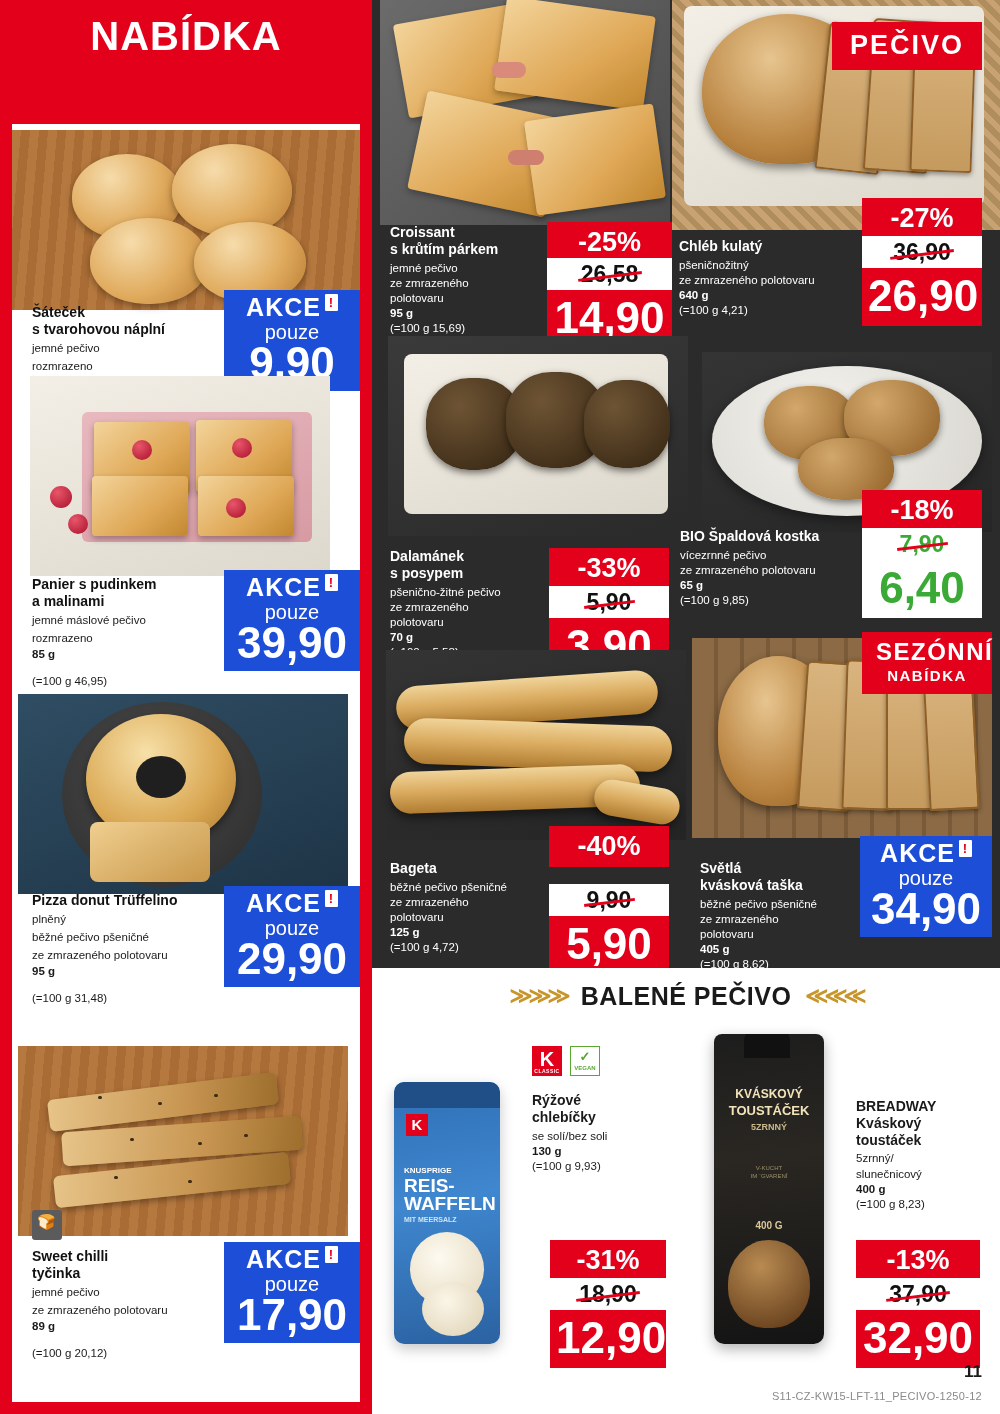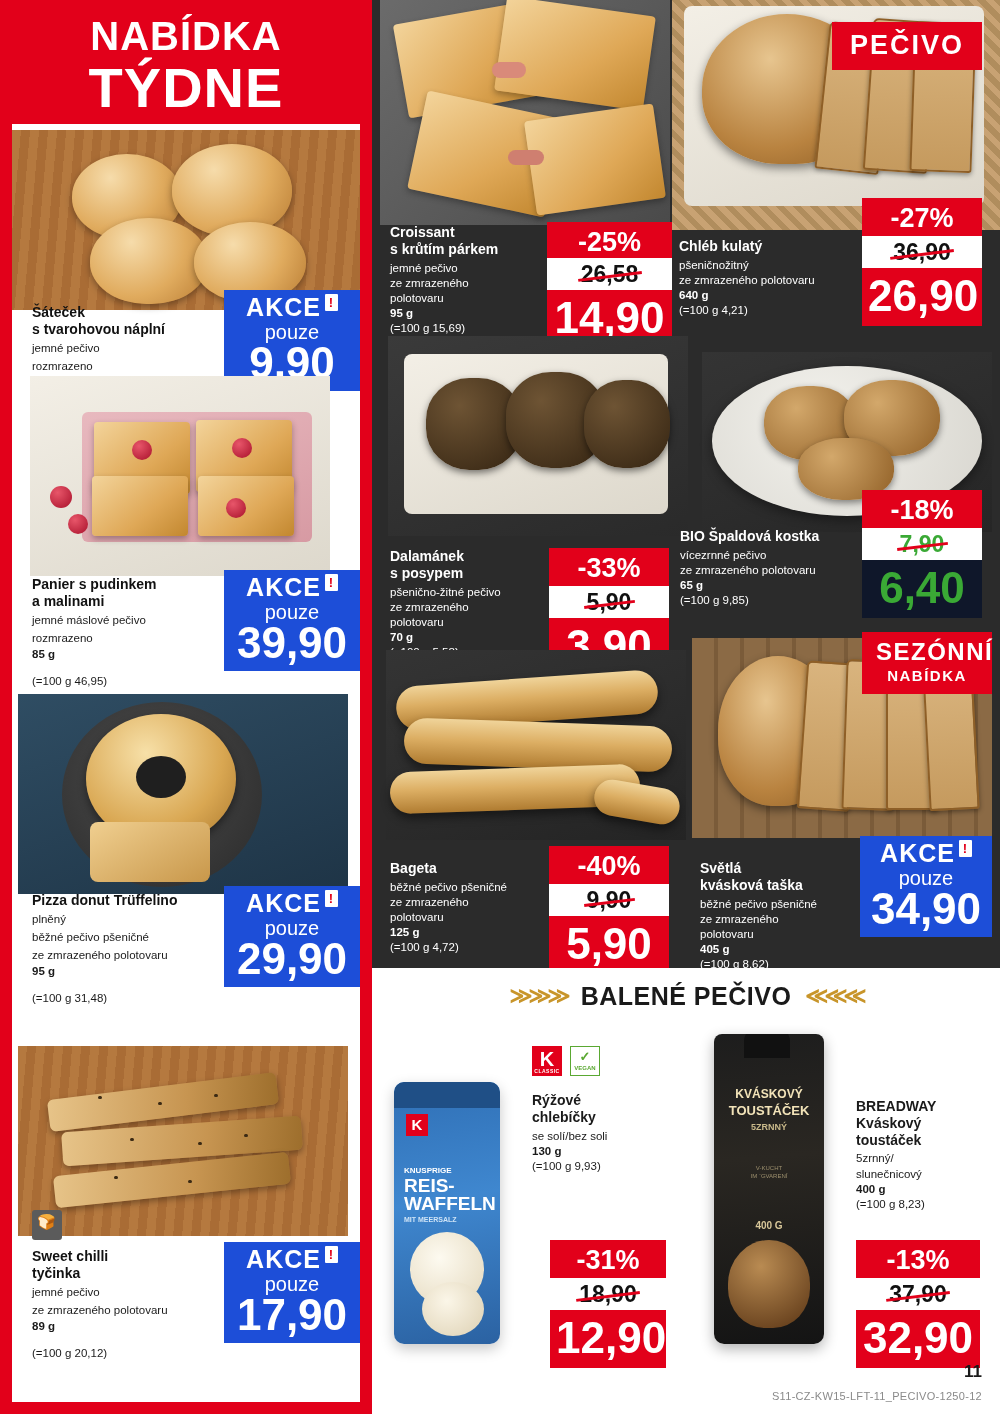--- a/index.html
+++ b/index.html
@@ -74,21 +74,21 @@
   .oldprice-box .strike { position: relative; display: inline-block; }
   .oldprice-box .strike:after {
     content: ""; position: absolute; left: -3px; right: -3px; top: 52%;
     height: 2.5px; background: #e2001a; transform: rotate(-7deg);
   }
   .newprice-box {
     position: absolute; background: #e2001a; color: #fff;
     font-size: 44px; font-weight: bold; text-align: center;
     line-height: 1; padding: 6px 6px 8px 6px;
   }
-  .newprice-box.green { background: #0f172a; color: #3aa935; }
+  .newprice-box.green { background: #ffffff; color: #3aa935; }
 
   
   #pecivo-badge {
     position: absolute; right: 18px; top: 22px;
     background: #e2001a; color: #fff; font-size: 27px; font-weight: bold;
     letter-spacing: 2px; padding: 8px 18px 9px 18px;
   }
 
   
   #right-top {
@@ -248,21 +248,20 @@
   }
 </style>
 </head>
 <body>
 
 <div class="page">
 
   <div id="left-col">
     <div id="nabidka-tydne">
       <div class="l1">NABÍDKA</div>
-      <div class="l2">TÝDNE</div>
     </div>
 
     <div id="left-inner">
 
       <div class="ph board-wood" style="left:0; top:6px; width:348px; height:180px;">
         <div class="bun" style="left:60px; top:24px; width:110px; height:85px;"></div>
         <div class="bun" style="left:160px; top:14px; width:120px; height:92px;"></div>
         <div class="bun" style="left:78px; top:88px; width:118px; height:86px;"></div>
         <div class="bun" style="left:182px; top:92px; width:112px; height:80px;"></div>
       </div>
@@ -477,21 +476,21 @@
     </div>
 
     <div class="rtext" style="left:18px; top:860px; width:160px;">
       <span class="name">Bageta</span>
       <span style="display:block;margin-top:3px;">běžné pečivo pšeničné</span>
       <span style="display:block;">ze zmrazeného</span>
       <span style="display:block;">polotovaru</span>
       <span class="wt">125 g</span>
       <span style="display:block;">(=100 g 4,72)</span>
     </div>
-    <div class="disc" style="left:177px; top:846px; width:120px;">-40%</div>
+    <div class="disc" style="left:177px; top:826px; width:120px;">-40%</div>
     <div class="oldprice-box" style="left:177px; top:884px; width:120px;">
       <span class="strike">9,90</span>
     </div>
     <div class="newprice-box" style="left:177px; top:916px; width:120px;">5,90</div>
 
     <div class="rtext" style="left:328px; top:860px; width:160px;">
       <span class="name">Světlá</span>
       <span class="name">kvásková taška</span>
       <span style="display:block;margin-top:3px;">běžné pečivo pšeničné</span>
       <span style="display:block;">ze zmrazeného</span>

